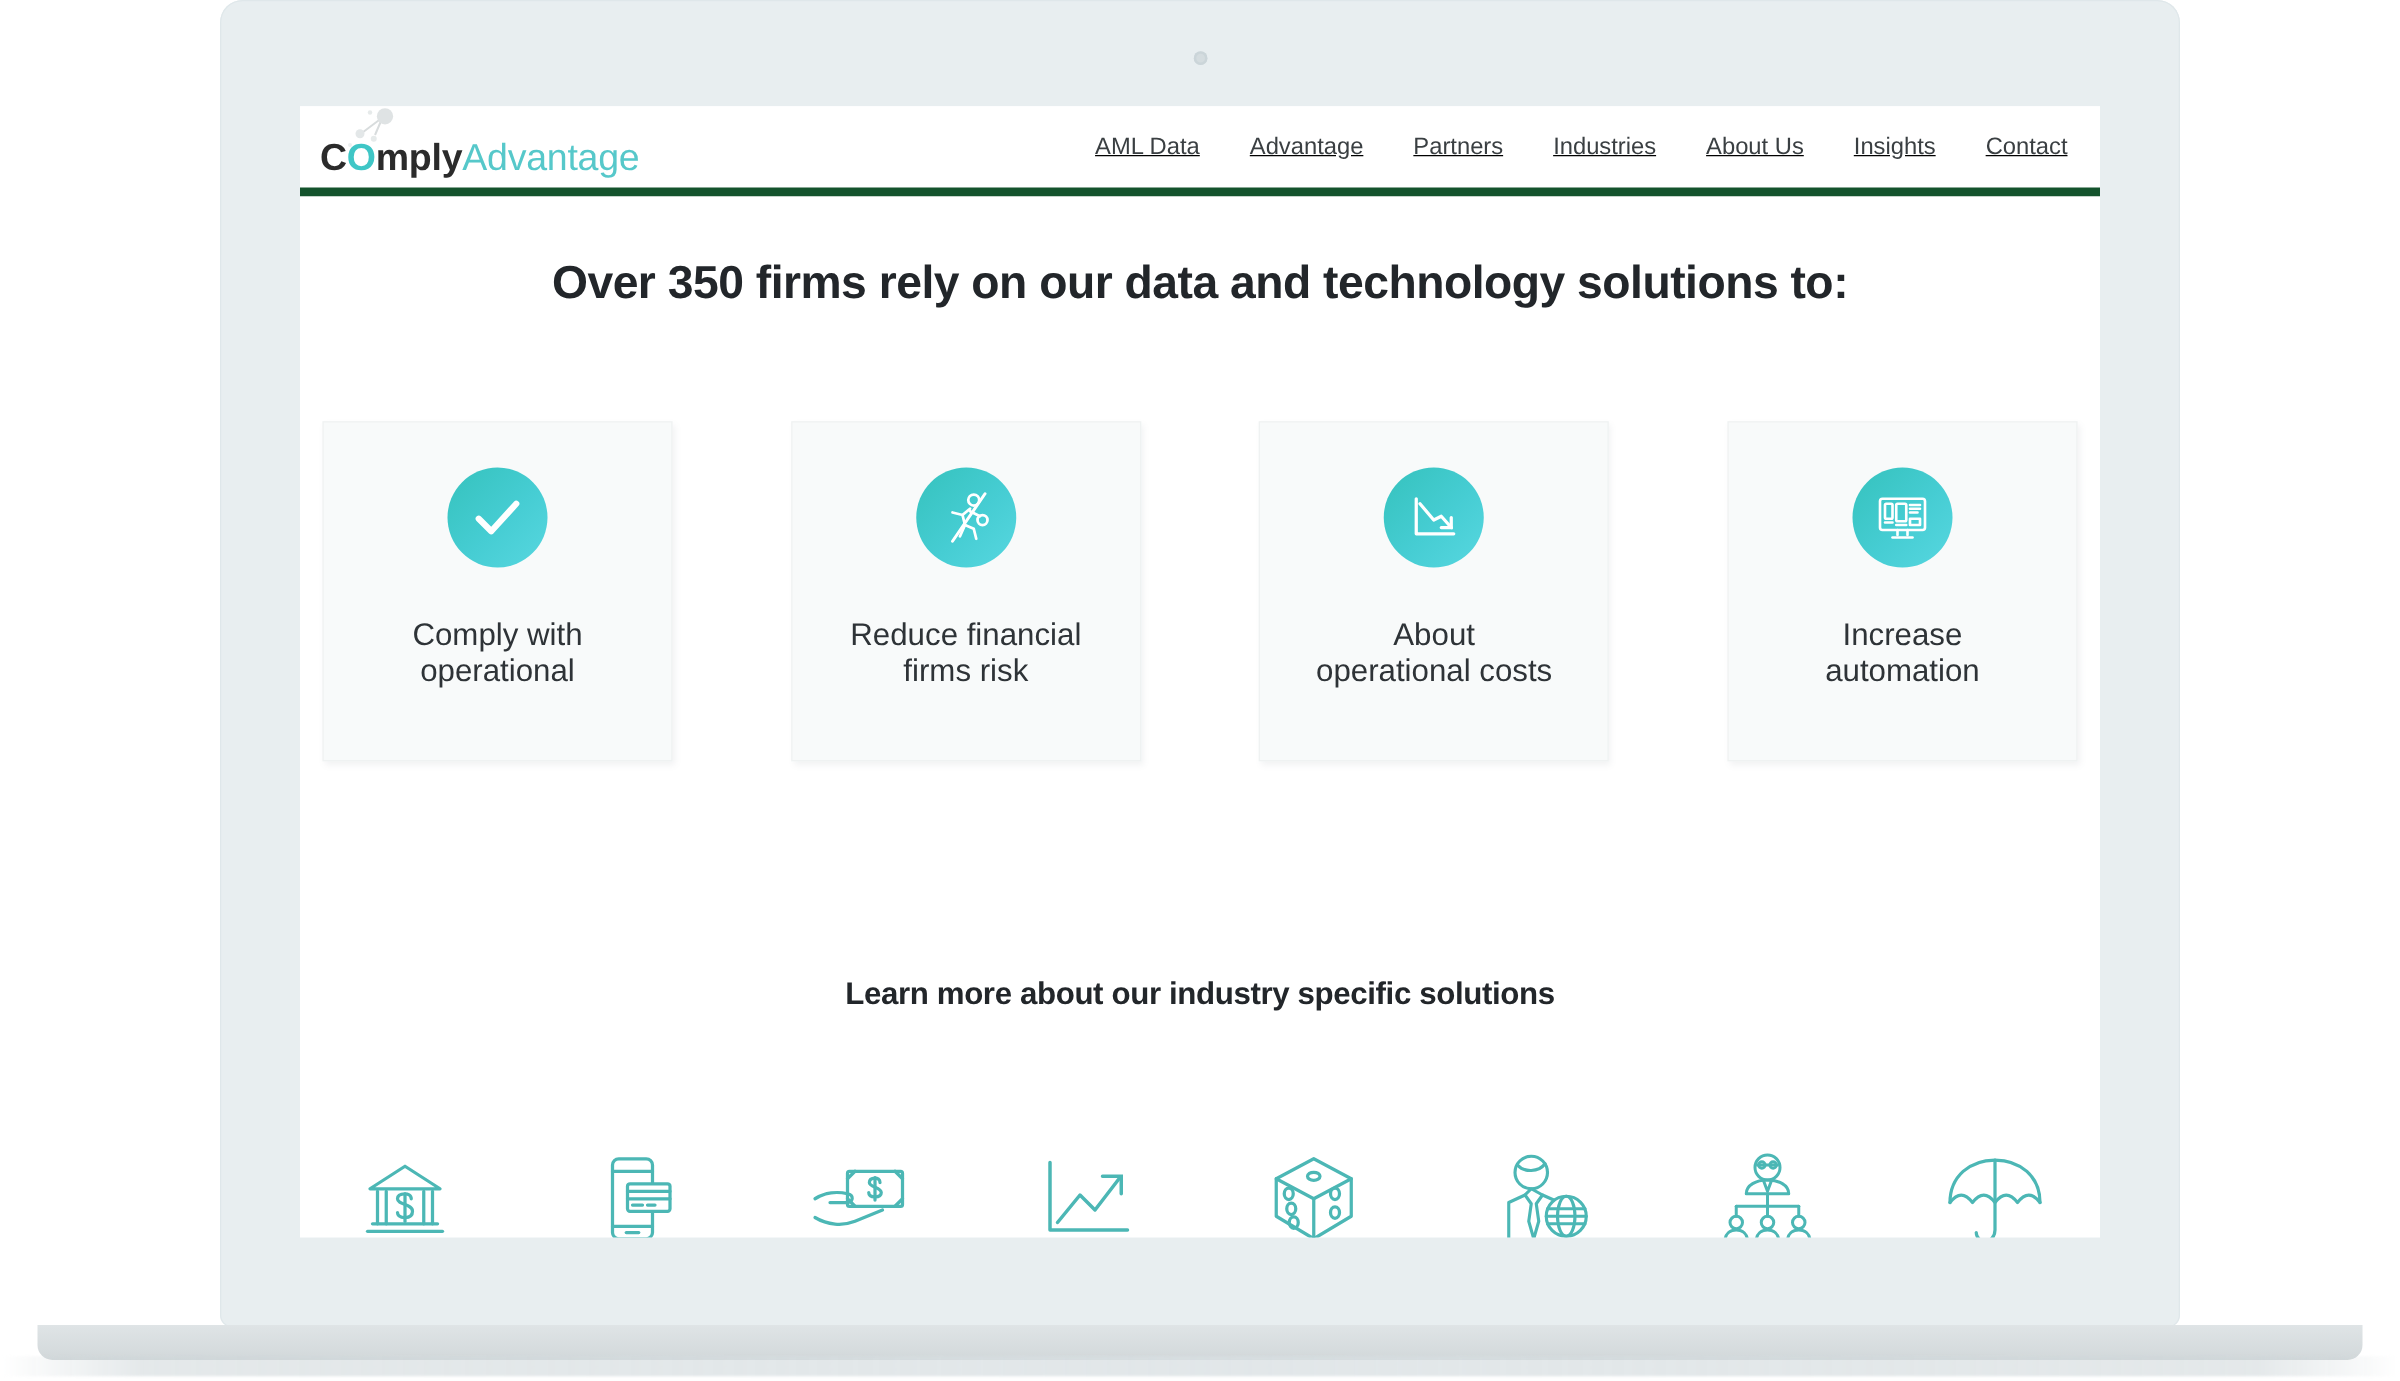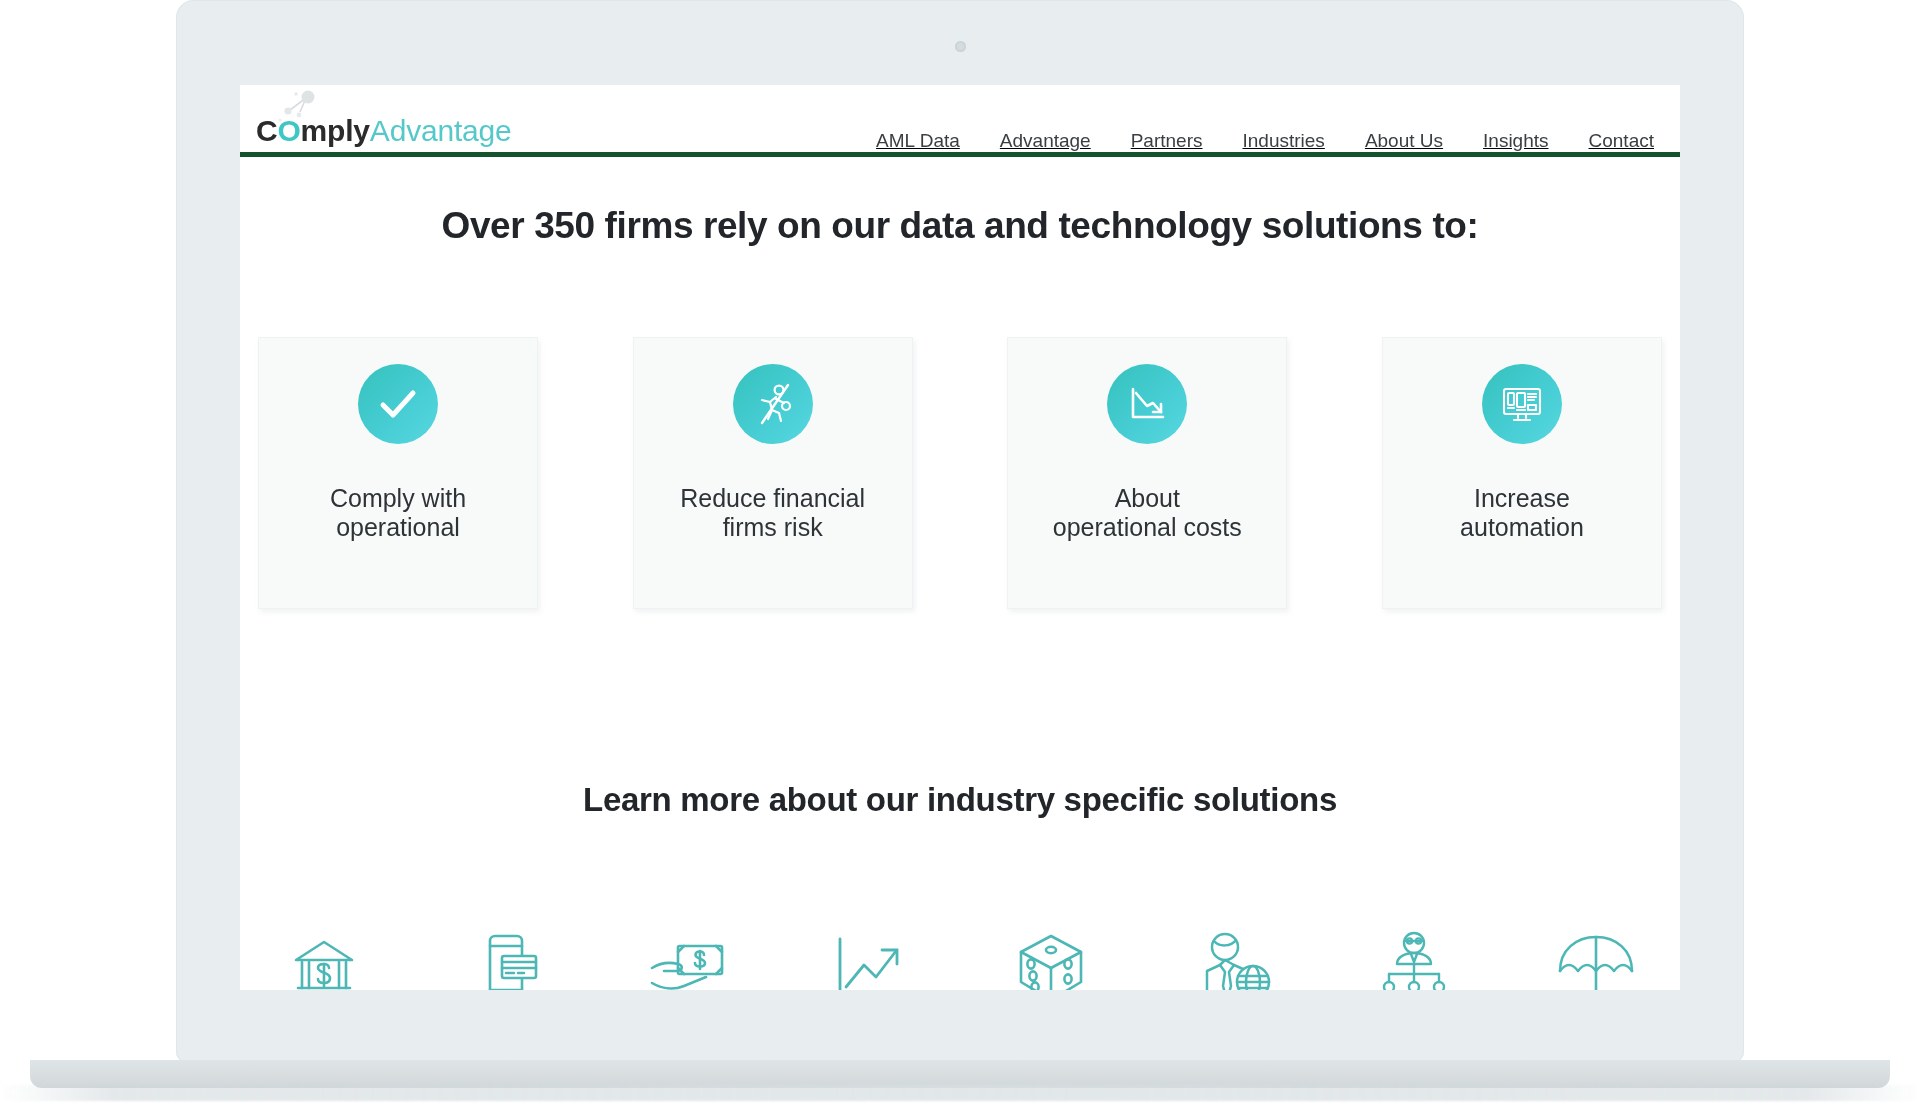--- a/index.html
+++ b/index.html
@@ -87,23 +87,23 @@
     height: 905px;
     background: #ffffff;
     overflow: hidden;
   }
 
   
   .site-header {
     position: relative;
     height: 72px;
     background: #ffffff;
-    border-bottom: 5px solid #14532d;
-    display: flex;
-    align-items: flex-end;
+    border-bottom: 7px solid #14532d;
+    display: flex;
+    align-items: center;
   }
 
   .logo {
     position: relative;
     margin-left: 16px;
     display: flex;
     align-items: flex-end;
     height: 60px;
   }
 
@@ -142,21 +142,21 @@
     text-align: center;
     font-size: 37px;
     font-weight: 700;
     color: #22262a;
     letter-spacing: -0.4px;
     margin-top: 48px;
   }
 
   .subheadline {
     text-align: center;
-    font-size: 33px;
+    font-size: 25px;
     font-weight: 700;
     color: #22262a;
     letter-spacing: -0.3px;
     margin-top: 172px;
   }
 
   
   .cards-row {
     display: flex;
     justify-content: space-between;
@@ -166,21 +166,21 @@
 
   .card {
     width: 280px;
     height: 272px;
     background: #f8fafa;
     border: 1px solid #eff2f2;
     box-shadow: 2px 3px 5px rgba(120,130,135,0.10);
     display: flex;
     flex-direction: column;
     align-items: center;
-    padding-top: 26px;
+    padding-top: 36px;
   }
 
   .card-icon-circle {
     width: 80px; height: 80px;
     border-radius: 50%;
     background: linear-gradient(135deg, #35c2bd 0%, #46cdd3 55%, #57d7e0 100%);
     display: flex;
     align-items: center;
     justify-content: center;
   }

